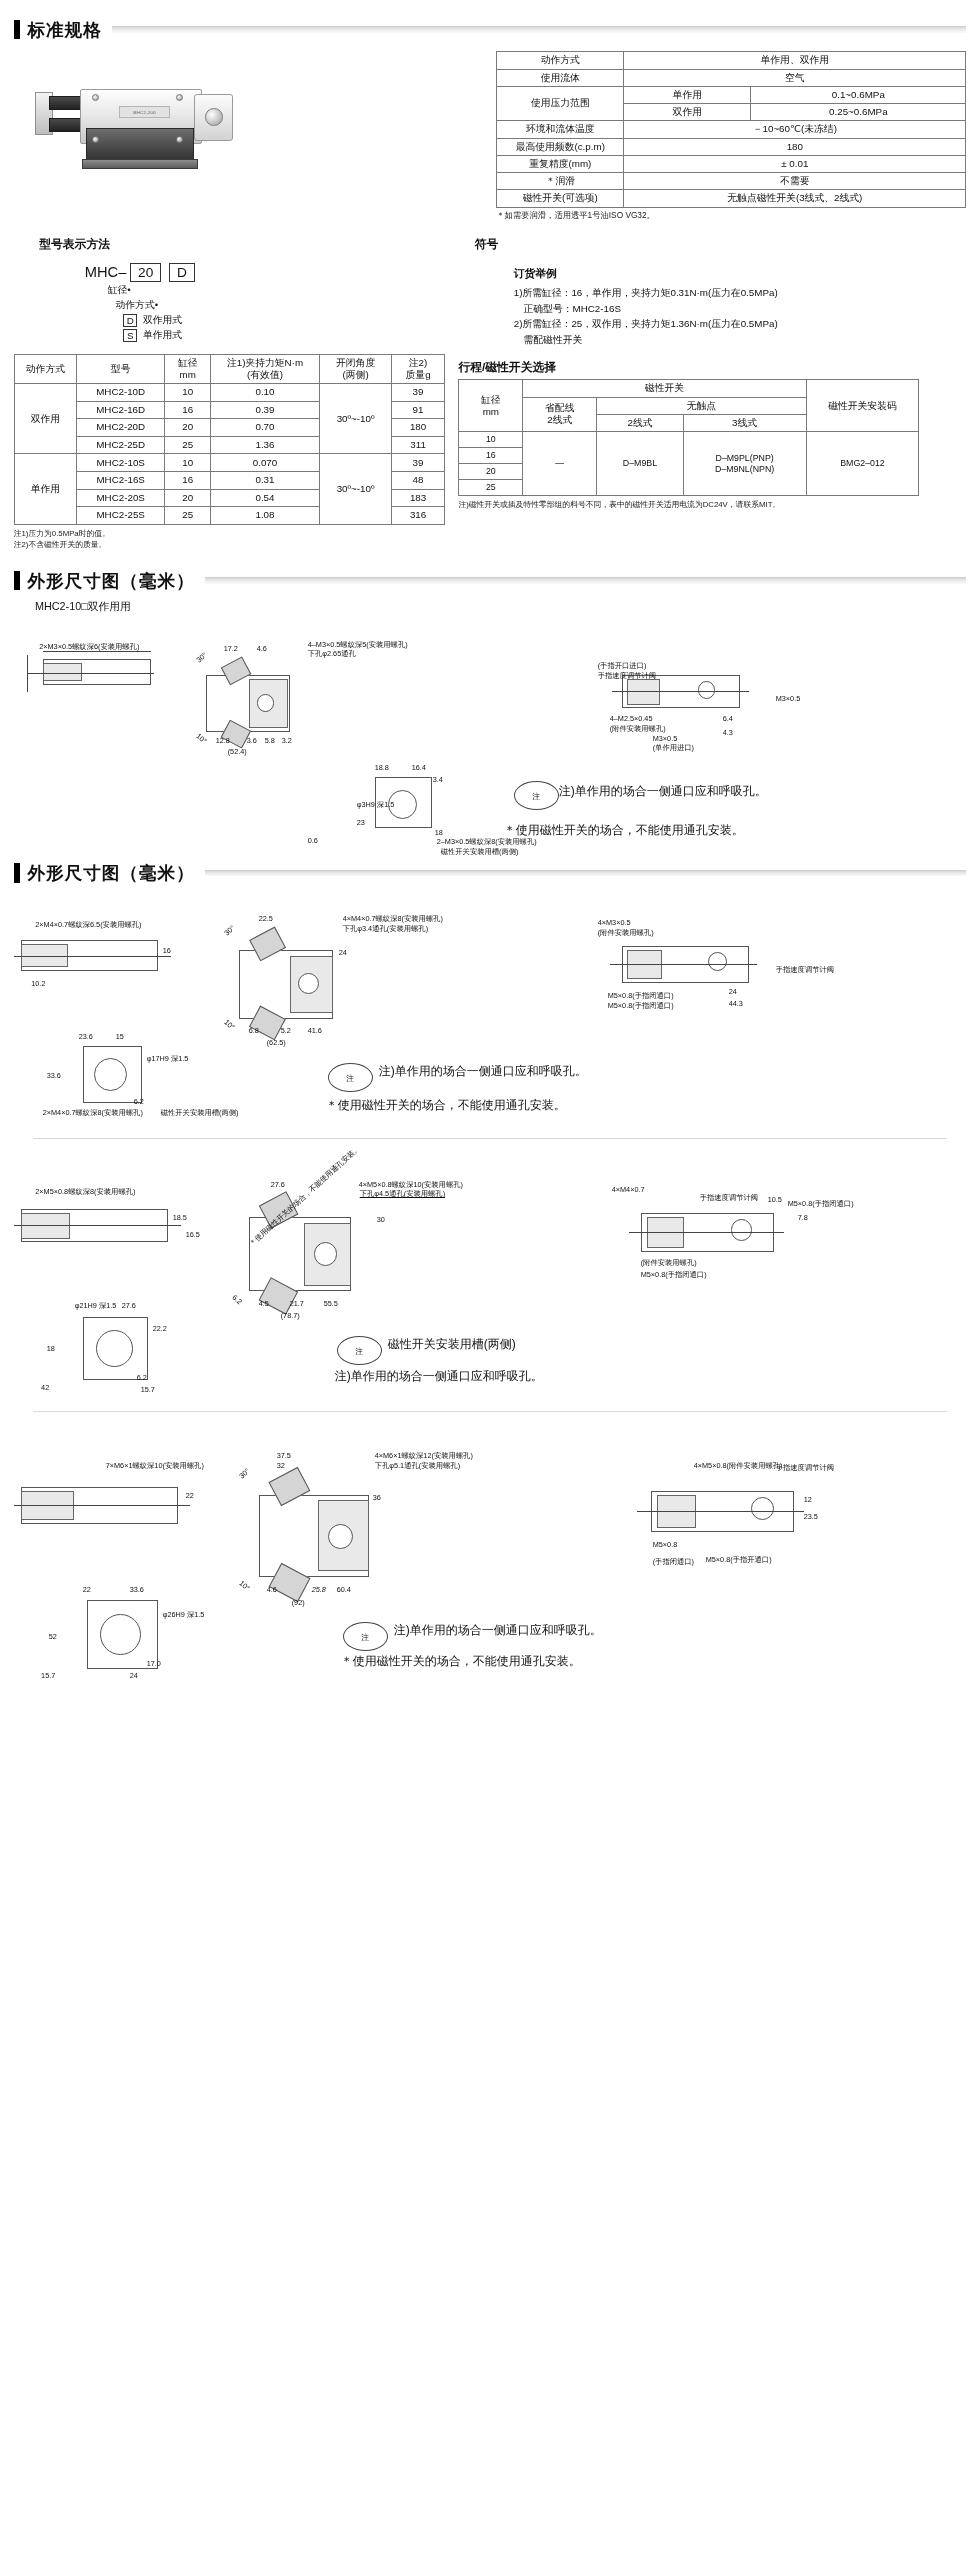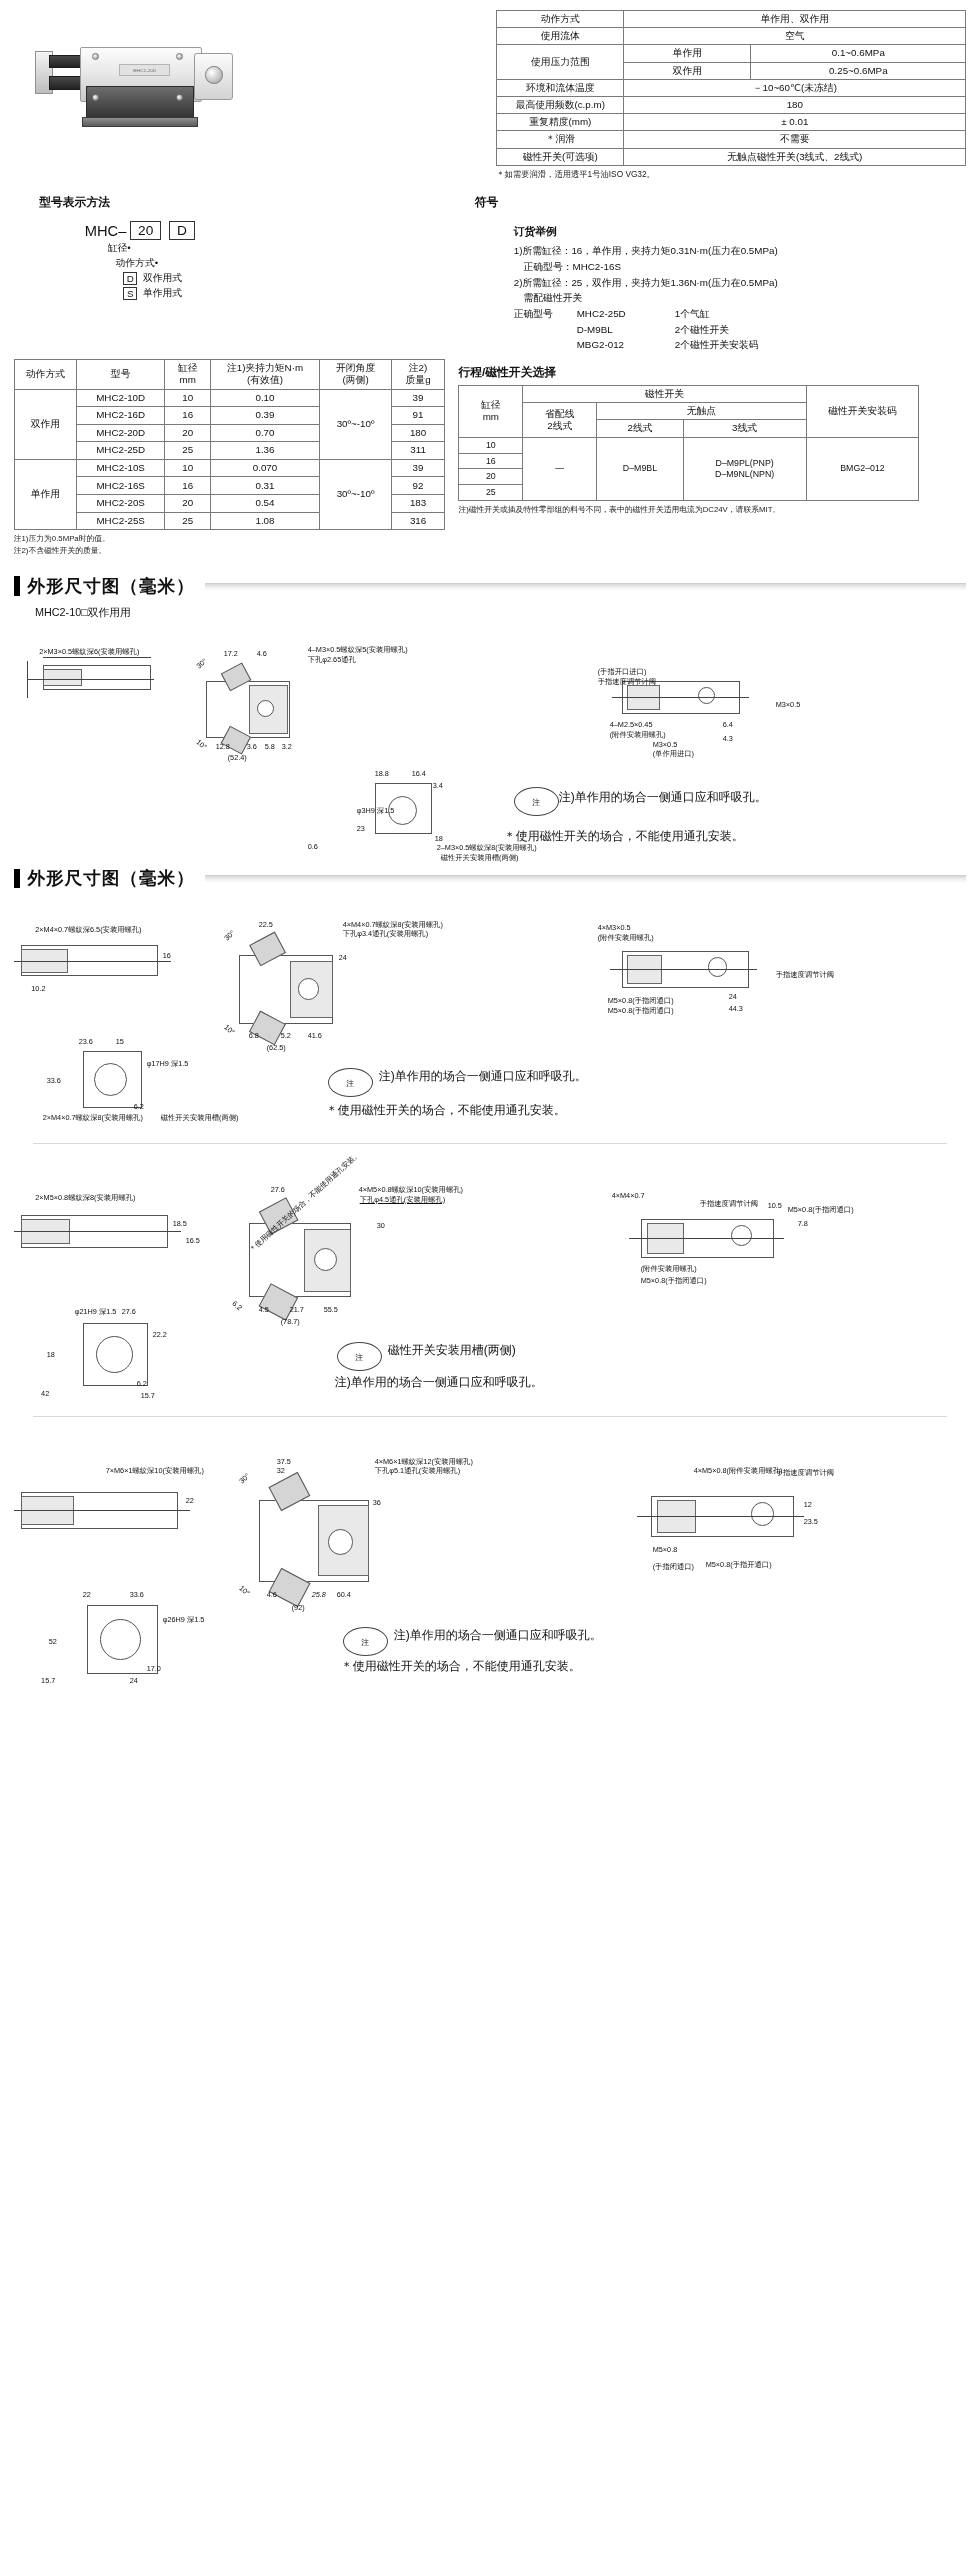--- a/index.html
+++ b/index.html
@@ -159,20 +159,25 @@
     position:absolute; width: 45px; height: 29px; border:1px solid #444; border-radius: 50%;
     font-size: 7.8px; text-align:center; line-height: 29px;
   }
   .divider { border-top: 1px solid #d9d9d9; margin: 13.7px 19.6px; }
 </style>
 </head>
 <body>
 
 <div class="page">
 
+  <div class="sec-head">
+    <div class="bar"></div>
+    <div class="title">标准规格</div>
+    <div class="rule"></div>
+  </div>
 
   <div class="top-block">
     <div class="photo-col">
       <div class="photo">
         <div class="ph-plate"></div>
         <div class="ph-fingerL"></div>
         <div class="ph-fingerL2"></div>
         <div class="ph-body"></div>
         <div class="ph-tag">MHC2-20D</div>
         <div class="ph-body2"></div>
@@ -263,37 +268,20 @@
 
     <div class="sym-col">
       <div class="sub-title" style="margin-left:0">符号</div>
 
       <div class="order-block">
         <div style="font-weight:bold;font-size:10.8px;margin-bottom:2.9px">订货举例</div>
         <div>1)所需缸径：16，单作用，夹持力矩0.31N·m(压力在0.5MPa)</div>
         <div class="ind">正确型号：MHC2-16S</div>
         <div>2)所需缸径：25，双作用，夹持力矩1.36N·m(压力在0.5MPa)</div>
         <div class="ind">需配磁性开关</div>
-        <div style="display:flex">
-          <div style="width:63px">正确型号</div>
-          <div>
-            <div style="display:flex">
-              <span style="width:98px">MHC2-25D</span>
-              <span>1个气缸</span>
-            </div>
-            <div style="display:flex">
-              <span style="width:98px">D-M9BL</span>
-              <span>2个磁性开关</span>
-            </div>
-            <div style="display:flex">
-              <span style="width:98px">MBG2-012</span>
-              <span>2个磁性开关安装码</span>
-            </div>
-          </div>
-        </div>
       </div>
     </div>
   </div>
 
   <div class="perf-wrap">
     <div>
       <table class="tb perf-table">
         <tbody>
             <tr>
           <th style="width:61px">动作方式</th>
@@ -334,21 +322,21 @@
           <td>MHC2-10S</td>
           <td>10</td>
           <td>0.070</td>
           <td rowspan="4"><span>30º~-10º</span></td>
           <td>39</td>
         </tr>
         <tr>
           <td>MHC2-16S</td>
           <td>16</td>
           <td>0.31</td>
-          <td>92</td>
+          <td>48</td>
         </tr>
         <tr>
           <td>MHC2-20S</td>
           <td>20</td>
           <td>0.54</td>
           <td>183</td>
         </tr>
         <tr>
           <td>MHC2-25S</td>
           <td>25</td>

